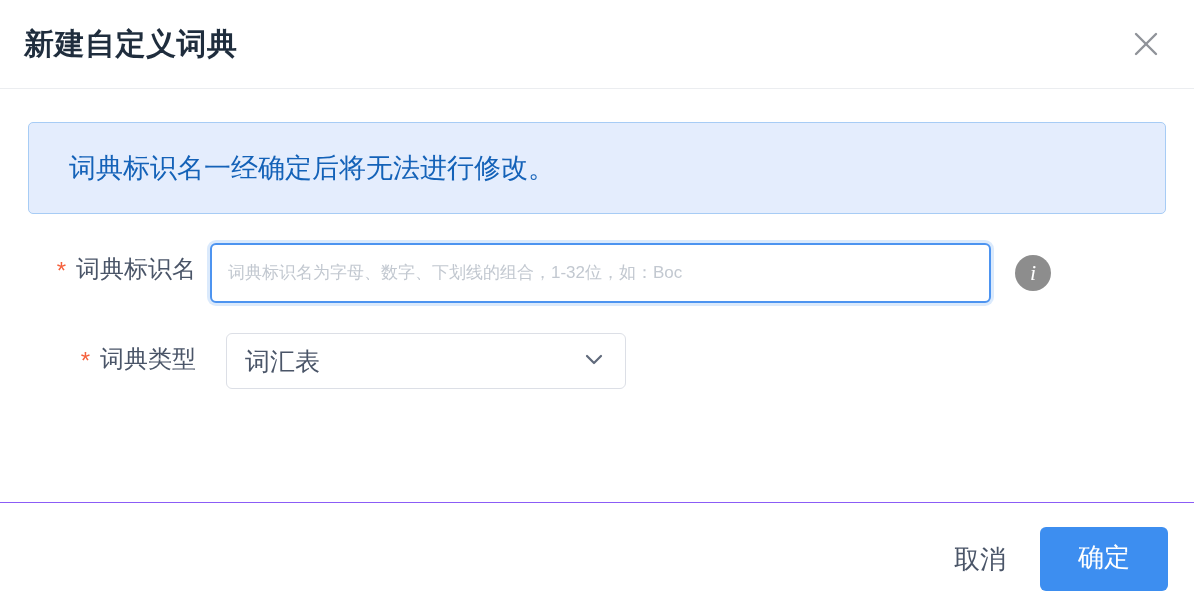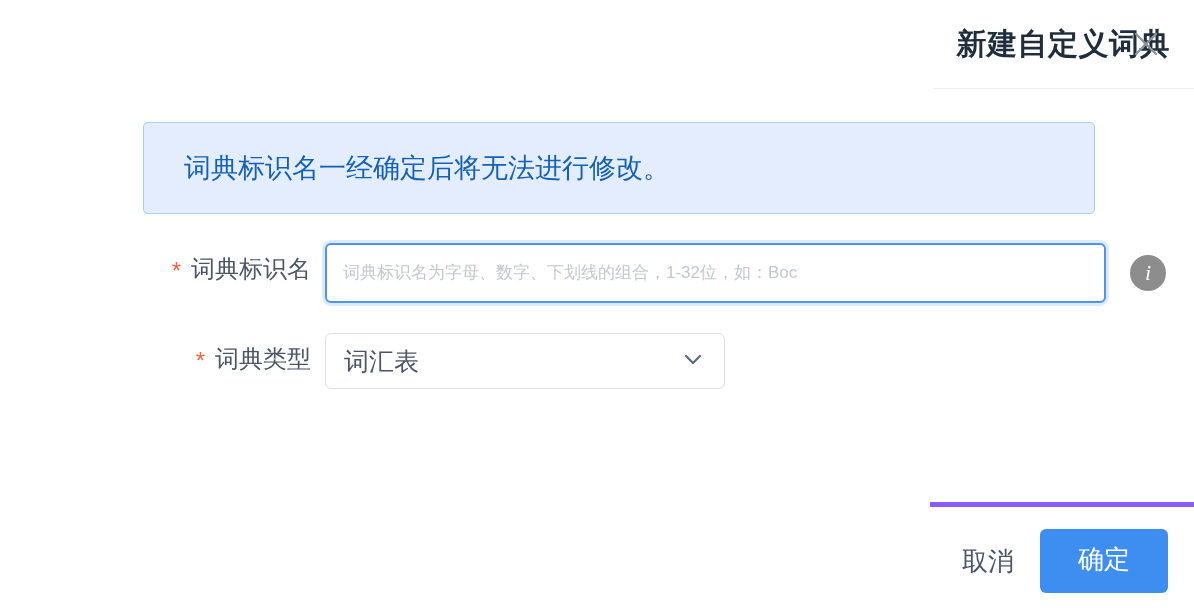--- a/index.html
+++ b/index.html
@@ -15,21 +15,20 @@
   }
 
   .dialog {
     position: relative;
     width: 1194px;
     height: 614px;
     background: #ffffff;
     display: flex;
     flex-direction: column;
     box-sizing: border-box;
-    align-items: flex-end;
   }
 
   
   .dialog-header {
     position: relative;
     height: 89px;
     box-sizing: border-box;
     border-bottom: 1px solid #ebedf0;
     display: flex;
     align-items: center;
@@ -59,21 +58,21 @@
   
   .dialog-body {
     flex: 1 1 auto;
     padding: 33px 28px 0 28px;
     box-sizing: border-box;
     position: relative;
   }
 
   .alert {
     box-sizing: border-box;
-    width: 952px;
+    width: 1138px;
     height: 92px;
     background: #e4edfd;
     border: 1px solid #a7ccf5;
     border-radius: 5px;
     display: flex;
     align-items: center;
     padding: 16px 40px;
   }
   .alert-text {
     font-size: 27px;
@@ -84,21 +83,21 @@
 
   
   .form {
     margin-top: 29px;
   }
   .form-row {
     display: flex;
     align-items: flex-start;
     margin-bottom: 16px;
   }
-  .form-row + .form-row { margin-top: 30px; }
+  .form-row + .form-row { margin-top: 30px; gap: 16px; }
 
   .form-label {
     width: 182px;
     box-sizing: border-box;
     text-align: right;
     padding-right: 14px;
     padding-top: 14px;
     font-size: 24px;
     color: #4a5568;
     white-space: nowrap;
@@ -165,26 +164,26 @@
     color: #4a5568;
     line-height: 1;
   }
   .chevron { display: block; }
 
   
   .dialog-footer {
     flex: 0 0 auto;
     height: 112px;
     box-sizing: border-box;
-    border-top: 5px solid #8b5cf6;
+    border-top: 1px solid #8b5cf6;
     display: flex;
     align-items: center;
     justify-content: flex-end;
     padding: 0 26px;
-    gap: 20px;
+    gap: 28px;
   }
   .btn-cancel {
     background: transparent;
     border: none;
     font-size: 26px;
     color: #4a5568;
     cursor: pointer;
     font-family: "Liberation Sans", "DejaVu Sans", sans-serif;
     padding: 8px 6px;
     line-height: 1;

